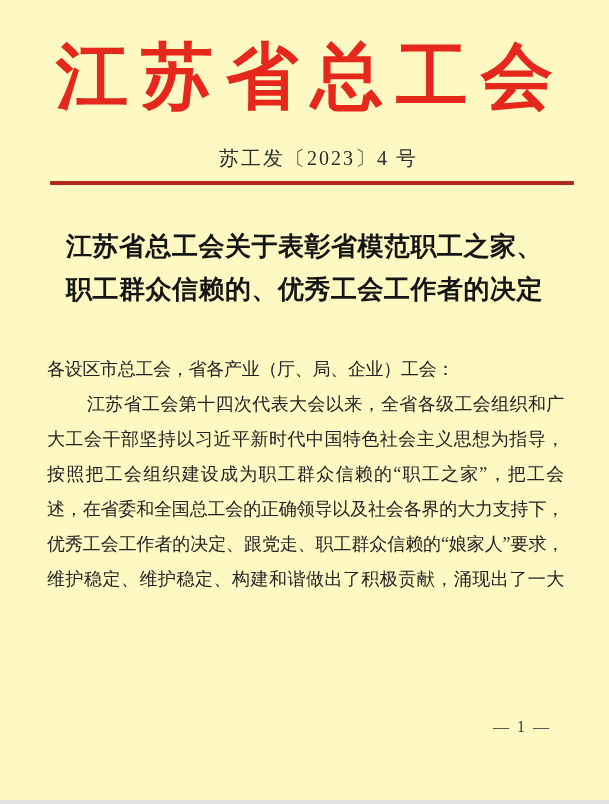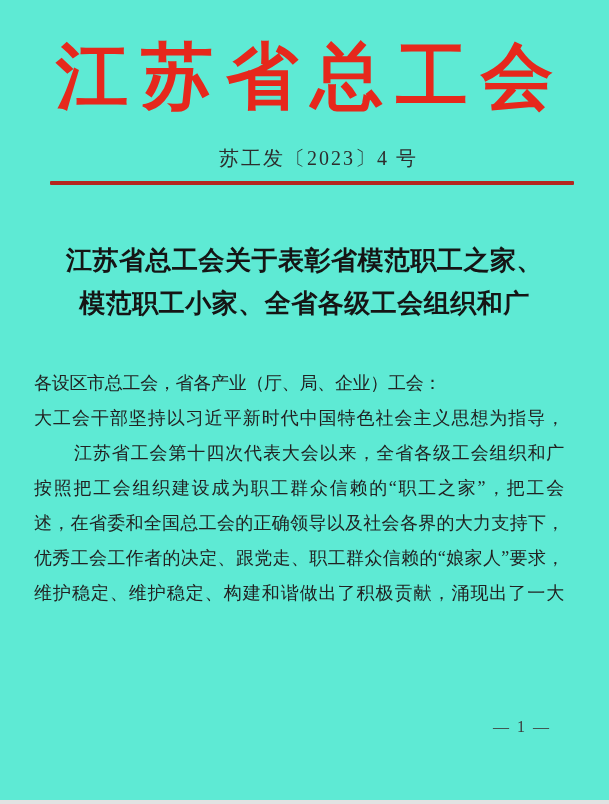--- a/index.html
+++ b/index.html
@@ -4,21 +4,21 @@
 <style>
   html, body {
     margin: 0;
     padding: 0;
     background: #ffffff;
   }
   .page {
     position: relative;
     width: 609px;
     height: 804px;
-    background: #5eead4;
+    background: #fef9c3;
     overflow: hidden;
     font-family: "Liberation Serif", "DejaVu Serif", serif;
   }
   .org-title {
     margin-top: 40px;
     text-align: center;
     font-size: 72px;
     line-height: 74px;
     font-weight: 900;
     color: #e6281c;
@@ -36,30 +36,30 @@
     padding-left: 28px;
   }
   .red-rule {
     margin: 11px 0 0 50px;
     width: 524px;
     height: 4px;
     background: #b4271f;
     border-radius: 1px;
   }
   .doc-title {
-    margin-top: 54px;
+    margin-top: 40px;
     text-align: center;
     font-size: 26px;
     line-height: 43px;
     font-weight: 800;
     color: #151515;
     letter-spacing: 0.5px;
   }
   .body-text {
-    margin: 41px 45px 0 34px;
+    margin: 41px 45px 0 47px;
     font-size: 18px;
     line-height: 35px;
     color: #222222;
     letter-spacing: -0.3px;
   }
   .salutation {
     text-align: left;
   }
   .jline {
     text-align: justify;
@@ -93,27 +93,27 @@
 <div class="page">
 
   <div class="org-title">江苏省总工会</div>
 
   <div class="doc-number">苏工发〔2023〕4 号</div>
 
   <div class="red-rule"></div>
 
   <div class="doc-title">
     <div>江苏省总工会关于表彰省模范职工之家、</div>
-    <div>模范职工小家、全省各级工会组织和广</div>
+    <div>职工群众信赖的、优秀工会工作者的决定</div>
   </div>
 
   <div class="body-text">
     <div class="salutation">各设区市总工会，省各产业（厅、局、企业）工会：</div>
+    <div class="jline indent">江苏省工会第十四次代表大会以来，全省各级工会组织和广</div>
     <div class="jline">大工会干部坚持以习近平新时代中国特色社会主义思想为指导，</div>
-    <div class="jline indent">江苏省工会第十四次代表大会以来，全省各级工会组织和广</div>
     <div class="jline">按照把工会组织建设成为职工群众信赖的“职工之家”，把工会</div>
     <div class="jline">述，在省委和全国总工会的正确领导以及社会各界的大力支持下，</div>
     <div class="jline">优秀工会工作者的决定、跟党走、职工群众信赖的“娘家人”要求，</div>
     <div class="jline">维护稳定、维护稳定、构建和谐做出了积极贡献，涌现出了一大</div>
   </div>
 
   <div class="page-number">— 1 —</div>
 
   <div class="bottom-edge"></div>
 

